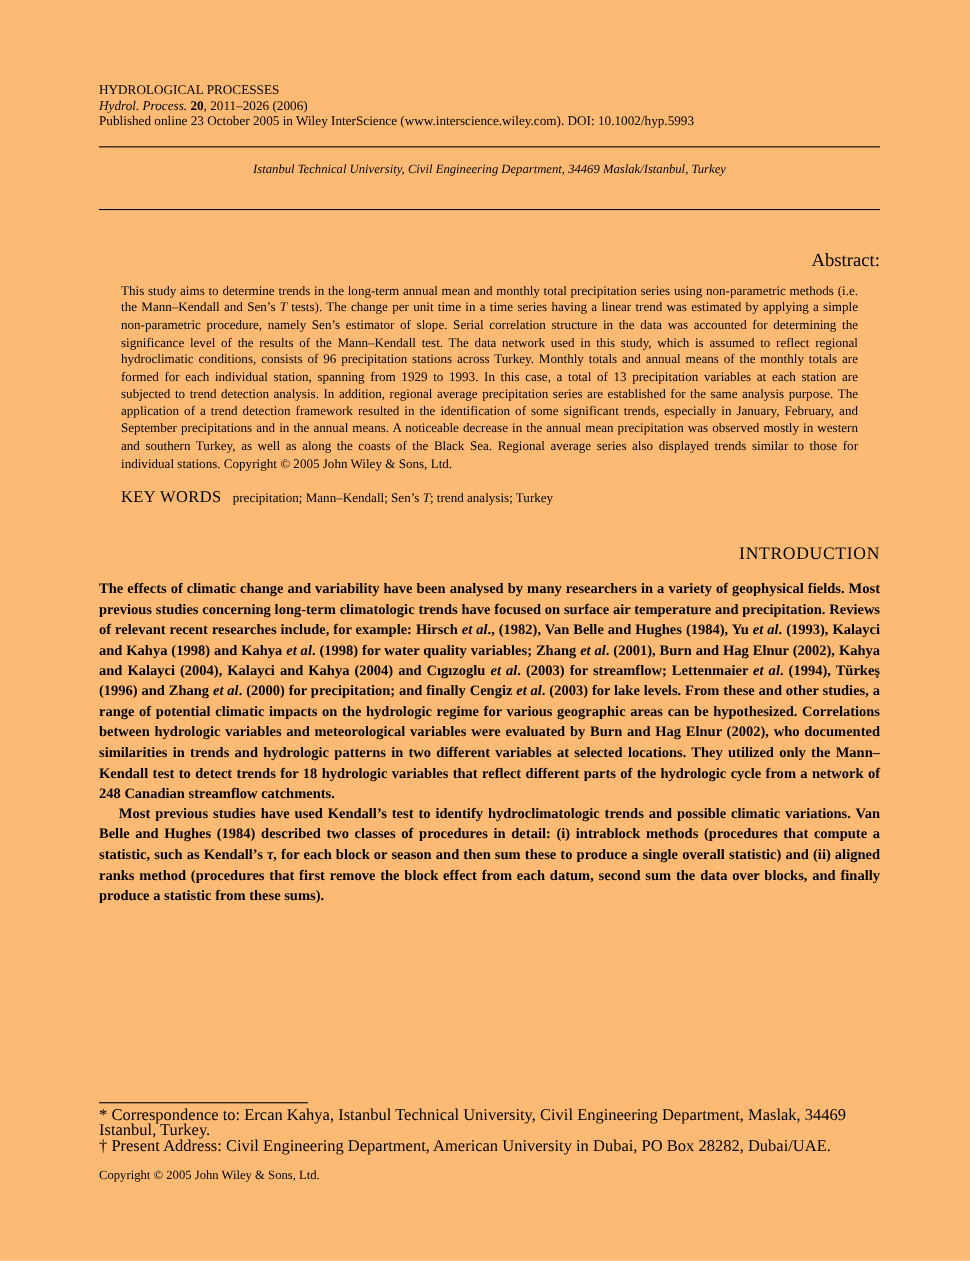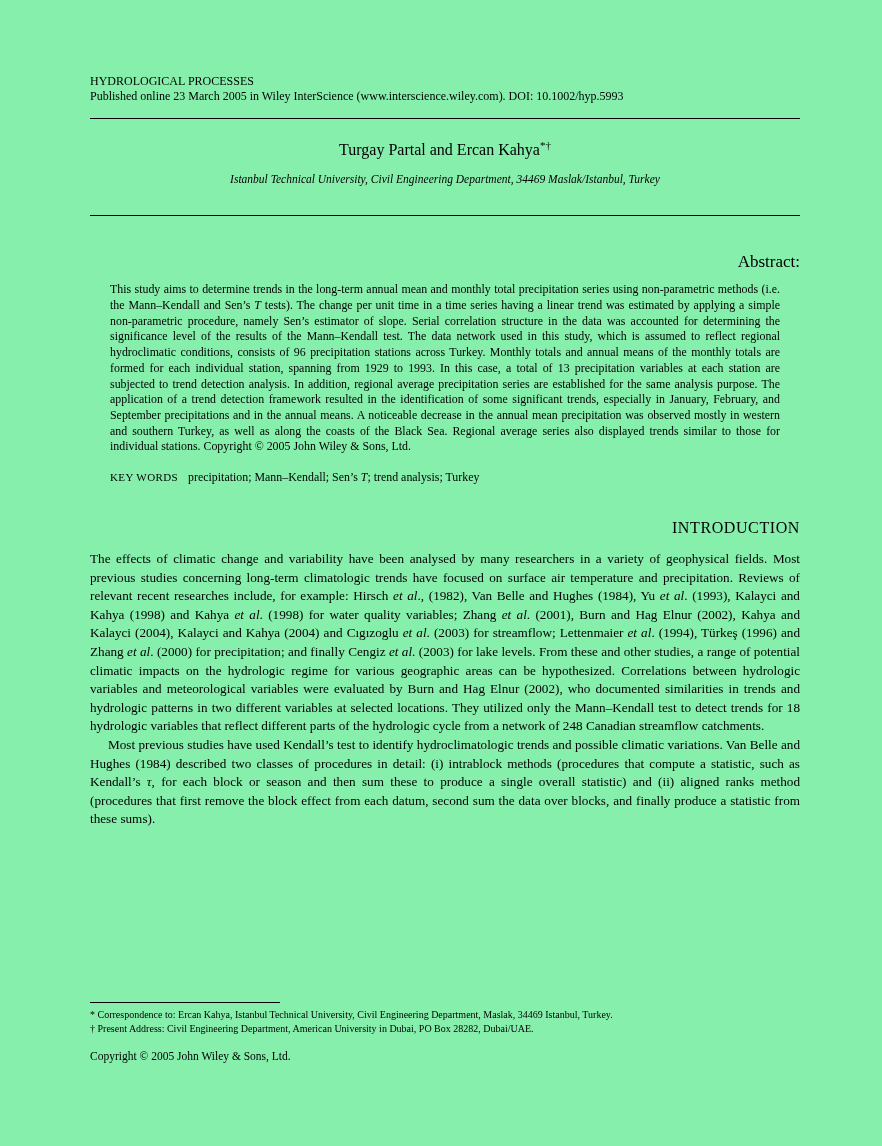--- a/index.html
+++ b/index.html
@@ -7,21 +7,21 @@
   body {
     background: #ffffff;
     color: #000000;
     font-family: "Liberation Serif", serif;
     -webkit-font-smoothing: antialiased;
   }
   .page {
     position: relative;
     width: 882px;
     height: 1146px;
-    background: #86efac;
+    background: #fdba74;
     padding: 74px 82px 0 90px;
     overflow: hidden;
   }
   .journal-header { font-size: 12px; line-height: 14.5px; }
   .it { font-style: italic; }
   .b  { font-weight: bold; }
   hr.rule {
     border: none;
     border-top: 1.6px solid #000;
     margin: 15px 0 0 0;
@@ -53,48 +53,49 @@
     line-height: 15.7px;
     text-align: justify;
     margin: 10px 0 0 0;
     padding: 0 20px;
   }
   p.keywords {
     font-size: 11.9px;
     margin: 15px 0 0 0;
     padding: 0 20px;
   }
-  .kw-label { font-size: 11px; letter-spacing: 0.4px; margin-right: 10px; }
+  .kw-label { font-size: 15px; letter-spacing: 0.4px; margin-right: 10px; }
   h2.section-heading {
     text-align: right;
     font-size: 16px;
     font-weight: normal;
     letter-spacing: 0.6px;
     margin: 34px 0 0 0;
   }
   p.body-par {
     font-size: 13.2px;
     line-height: 18.6px;
     text-align: justify;
     margin: 13px 0 0 0;
+    font-weight: bold;
   }
   p.body-par.indent { margin-top: 0; text-indent: 18px; }
   .bottom-block {
     position: absolute;
     left: 90px;
     right: 82px;
     top: 1002px;
   }
   .footnote-rule {
     width: 190px;
     height: 0;
     border-top: 1px solid #000;
   }
   .footnotes {
-    font-size: 10px;
+    font-size: 15px;
     line-height: 13.8px;
     margin-top: 5px;
   }
   .footer-row {
     display: flex;
     justify-content: space-between;
     align-items: flex-end;
     margin-top: 14px;
   }
   .copyright { font-size: 11.5px; padding-bottom: 2px; }
@@ -105,29 +106,30 @@
     line-height: 21px;
   }
 </style>
 </head>
 <body>
 
 <div class="page">
 
   <header class="journal-header">
     <div>HYDROLOGICAL PROCESSES</div>
-    <div>Published online 23 March 2005 in Wiley InterScience (www.interscience.wiley.com). DOI: 10.1002/hyp.5993</div>
+    <div>
+      <span class="it">Hydrol. Process.</span>
+      <span class="b">20</span><span>, 2011–2026 (2006)</span>
+    </div>
+    <div>Published online 23 October 2005 in Wiley InterScience (www.interscience.wiley.com). DOI: 10.1002/hyp.5993</div>
   </header>
 
   <hr class="rule">
 
 
-  <div class="authors">
-    <span>Turgay Partal and Ercan Kahya</span><sup>*†</sup>
-  </div>
 
   <div class="affiliation">Istanbul Technical University, Civil Engineering Department, 34469 Maslak/Istanbul, Turkey</div>
 
   <hr class="rule thin">
 
   <h2 class="abstract-heading">Abstract:</h2>
 
   <p class="abstract-body">This study aims to determine trends in the long-term annual mean and monthly total precipitation series using non-parametric methods (i.e. the Mann–Kendall and Sen’s <i>T</i> tests). The change per unit time in a time series having a linear trend was estimated by applying a simple non-parametric procedure, namely Sen’s estimator of slope. Serial correlation structure in the data was accounted for determining the significance level of the results of the Mann–Kendall test. The data network used in this study, which is assumed to reflect regional hydroclimatic conditions, consists of 96 precipitation stations across Turkey. Monthly totals and annual means of the monthly totals are formed for each individual station, spanning from 1929 to 1993. In this case, a total of 13 precipitation variables at each station are subjected to trend detection analysis. In addition, regional average precipitation series are established for the same analysis purpose. The application of a trend detection framework resulted in the identification of some significant trends, especially in January, February, and September precipitations and in the annual means. A noticeable decrease in the annual mean precipitation was observed mostly in western and southern Turkey, as well as along the coasts of the Black Sea. Regional average series also displayed trends similar to those for individual stations. Copyright © 2005 John Wiley &amp; Sons, Ltd.</p>
 
   <p class="keywords">

